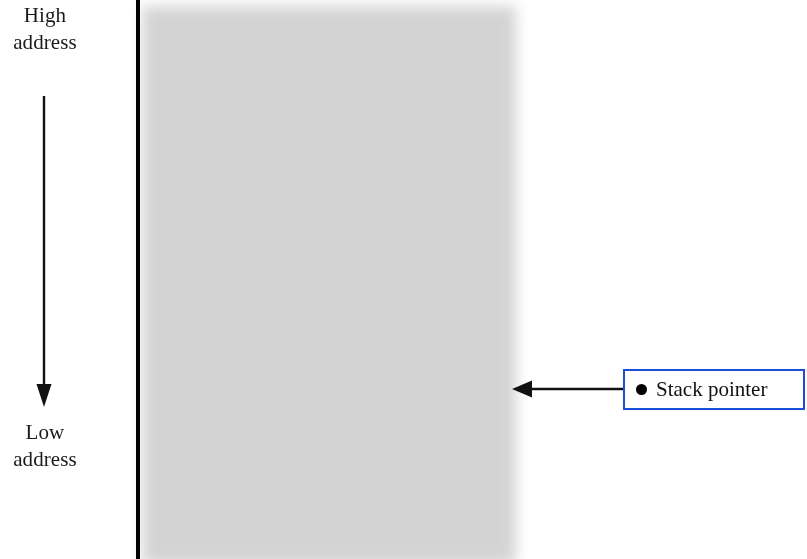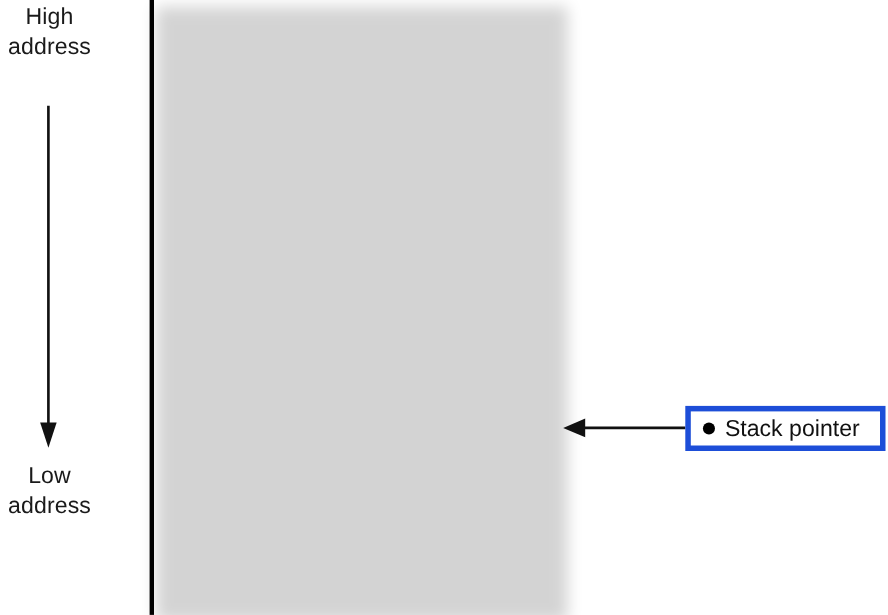--- a/index.html
+++ b/index.html
@@ -5,21 +5,21 @@
   html, body {
     margin: 0;
     padding: 0;
     background: #ffffff;
   }
   #canvas {
     position: relative;
     width: 807px;
     height: 559px;
     background: #ffffff;
-    font-family: Liberation Sans, sans-serif;
+    font-family: Liberation Serif, serif;
     overflow: hidden;
   }
 
   
   .axis-label {
     position: absolute;
     width: 110px;
     text-align: center;
     font-size: 21px;
     color: #1a1a1a;
@@ -70,21 +70,21 @@
   #rail-left  { left: 0px; }
 
   
   #sp-callout {
     position: absolute;
     left: 623px;
     top: 369px;
     width: 182px;
     height: 41px;
     box-sizing: border-box;
-    border: 5px solid #1d4ed8;
+    border: 2px solid #1d4ed8;
     background: #ffffff;
     display: flex;
     align-items: center;
     font-size: 21px;
     color: #111111;
   }
   #sp-dot {
     width: 11px;
     height: 11px;
     border-radius: 50%;

